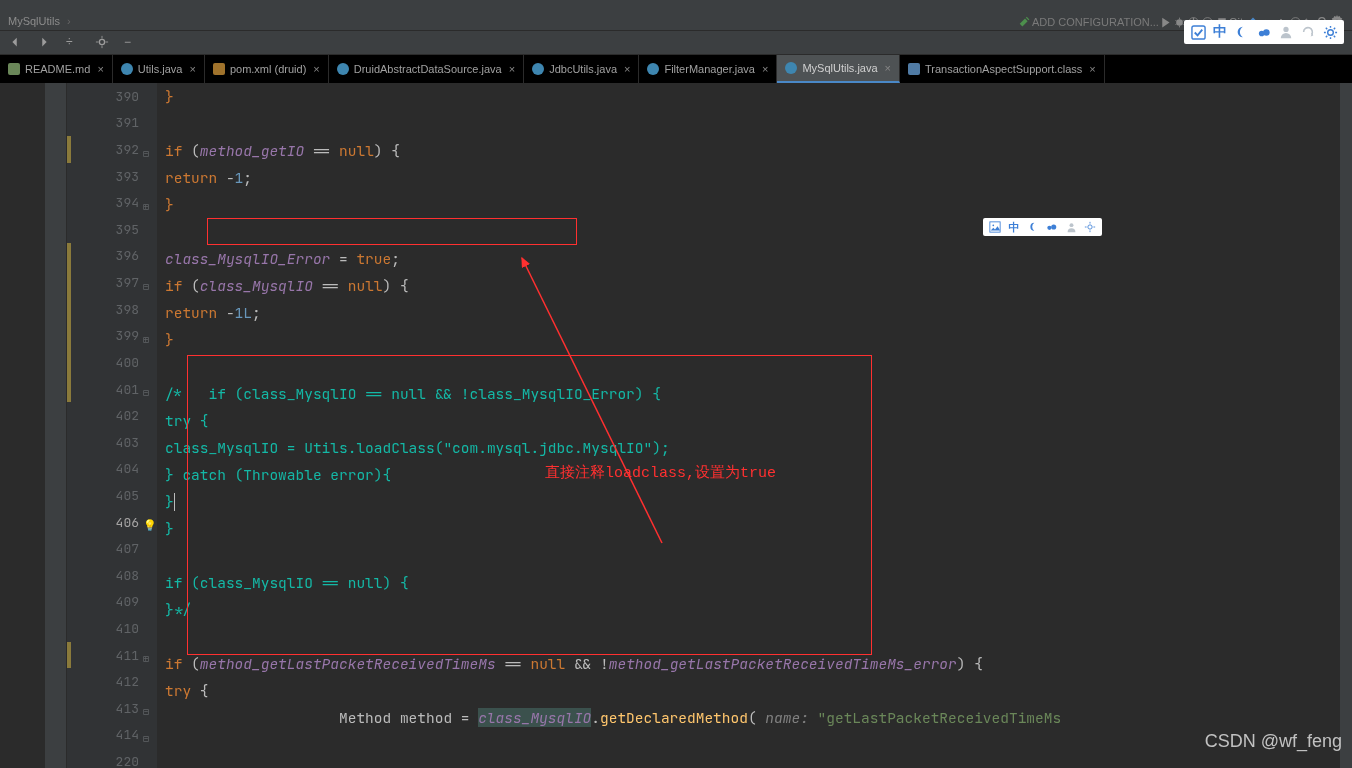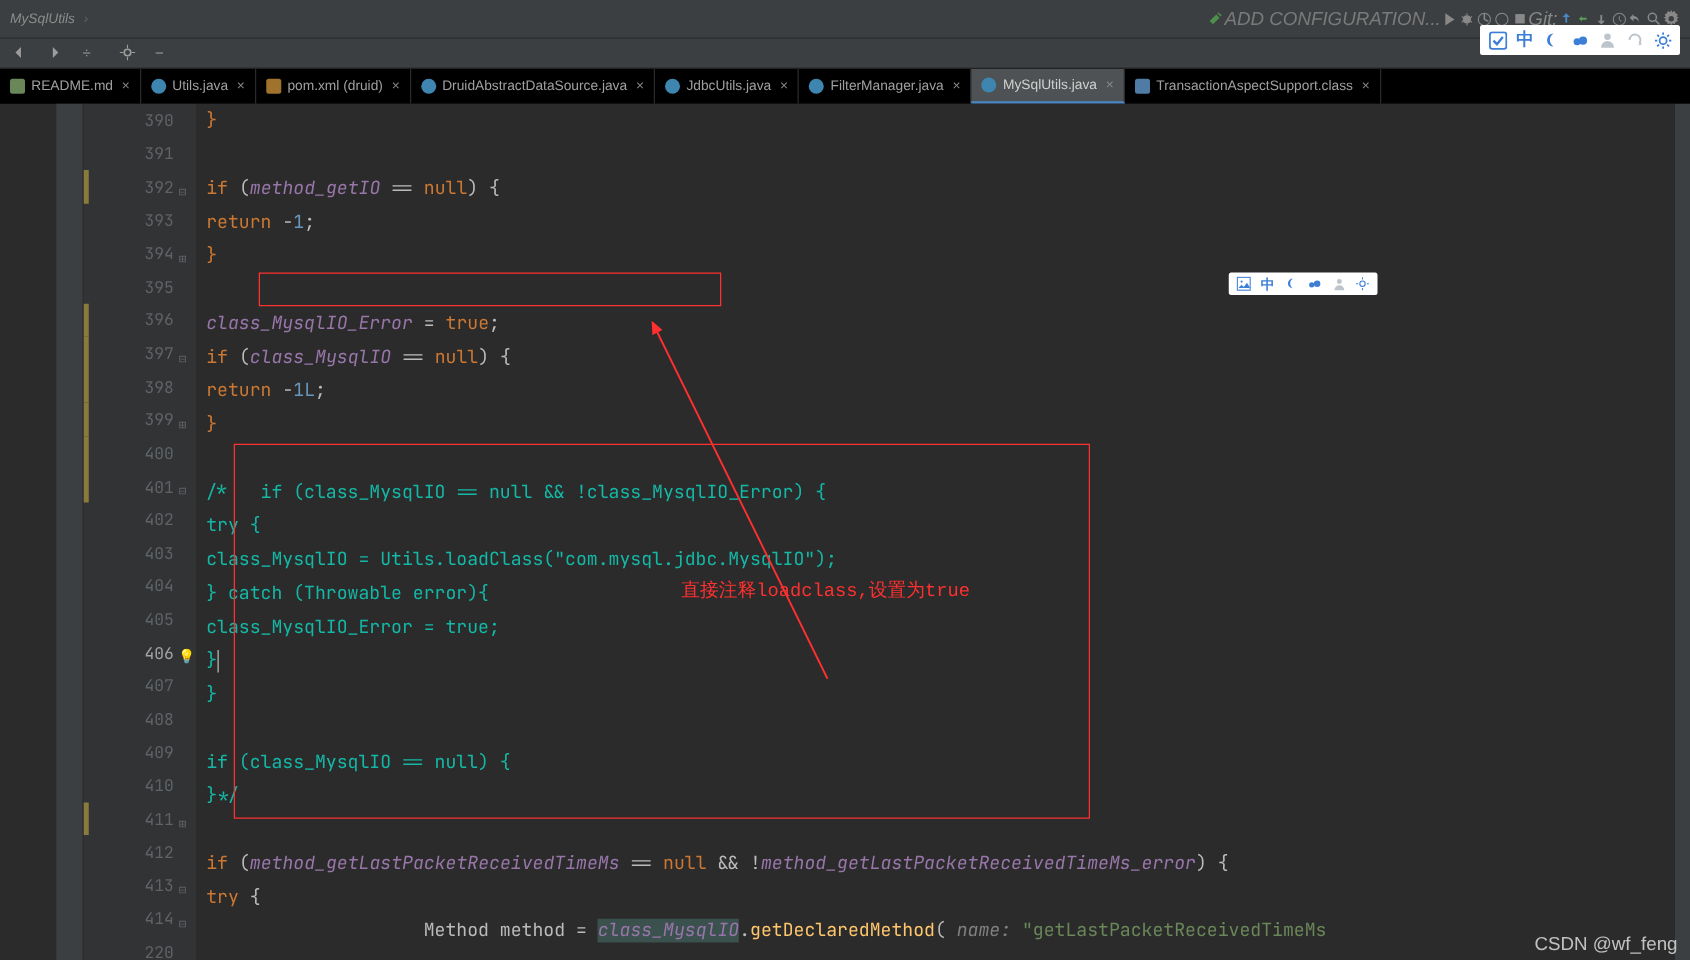--- a/index.html
+++ b/index.html
@@ -1,20 +1,20 @@
 <!DOCTYPE html>
 <html><head>
 <meta charset="utf-8">
 <style>
 * { margin:0; padding:0; box-sizing:border-box; }
 body { background:#2b2b2b; font-family:'Segoe UI',Arial,sans-serif; font-size:12px; color:#bbb; width:1352px; height:768px; overflow:hidden; position:relative; }
-.topbar { height:24px; background:#3c3f41; display:flex; align-items:center; justify-content:space-between; padding:15px 8px; border-bottom:1px solid #2b2b2b;font-style:italic; }
+.topbar { height:24px; background:#3c3f41; display:flex; align-items:flex-start; justify-content:space-between; padding:15px 8px; border-bottom:1px solid #2b2b2b; }
 .breadcrumb { color:#8c8c8c; font-size:11px; }
 .breadcrumb .sep { margin:0 4px; color:#666; }
-.topright { display:flex; align-items:center; color:#8c8c8c; font-size:15px; }
+.topright { display:flex; align-items:center; color:#8c8c8c; font-size:11px; }
 .topright .cfg { color:#7a7a7a; }
 .topright .ic { width:14px; height:14px; display:inline-flex; align-items:center; justify-content:center; color:#888; }
 .git-label { color:#888; }
 .iconrow2 { height:24px; background:#3c3f41; display:flex; align-items:center; padding:0 8px; gap:14px; border-bottom:1px solid #2b2b2b; }
 .iconrow2 .ic { width:15px; height:15px; color:#9c9c9c; }
 
 .float-toolbar { position:absolute; top:20px; right:8px; background:#fff; display:flex; gap:6px; padding:4px 6px; border-radius:2px; z-index:20; }
 .float-toolbar .fi { width:16px; height:16px; display:inline-flex; align-items:center; justify-content:center; }
 .tabbar { height:28px; background:#000000; display:flex; align-items:stretch; font-size:11px; overflow:hidden; }
 .tab { display:flex; align-items:center; gap:5px; padding:0 8px; color:#a0a0a0; border-right:1px solid #2b2b2b; white-space:nowrap; cursor:pointer; }
@@ -46,21 +46,21 @@
 .param { color:#808080; font-style:italic; }
 .cmt { color:#14b8a6; }
 .paren-hl { background:#3b514d; }
 .redbox { position:absolute; border:1px solid #ff3030; pointer-events:none; }
 .redbox1 { top:135px; left:50px; width:370px; height:27px; }
 .redbox2 { top:272px; left:30px; width:685px; height:300px; }
 .redtext { position:absolute; color:#ff3030; font-size:15px; font-family:Liberation Mono, monospace; pointer-events:none; }
 .arrow-svg { position:absolute; pointer-events:none; }
 .mini-toolbar { position:absolute; top:135px; right:250px; background:#fff; display:flex; gap:5px; padding:2px 5px; border-radius:2px; z-index:10; }
 .mini-toolbar .mi { width:14px; height:14px; display:inline-flex; align-items:center; justify-content:center; }
-.watermark { position:absolute; bottom:4px; right:10px; color:#dcdcdc; font-size:15px; font-family:Arial; z-index:30; opacity:.85; }
+.watermark { position:absolute; bottom:16px; right:10px; color:#dcdcdc; font-size:18px; font-family:Arial; z-index:30; opacity:.85; }
 .scrollbar { position:absolute; right:0; top:0; width:12px; height:100%; background:#3c3f41; }
 </style>
 </head>
 <body>
 
 <div class="topbar">
   <div class="breadcrumb">
     <span>MySqlUtils</span>
     <span class="sep">›</span>
   </div>
@@ -322,21 +322,20 @@
       <div class="cline"></div>
       <div class="cline">            <span class="id">class_MysqlIO_Error</span> = <span class="kw">true</span>;</div>
       <div class="cline">            <span class="kw">if </span>(<span class="id">class_MysqlIO</span> == <span class="kw">null</span>) {</div>
       <div class="cline">                <span class="kw">return </span>-<span class="num">1L</span>;</div>
       <div class="cline">            <span class="kw">}</span></div>
       <div class="cline"></div>
       <div class="cline">        <span class="cmt">/*   if (class_MysqlIO == null &amp;&amp; !class_MysqlIO_Error) {</span></div>
       <div class="cline">                <span class="cmt">try {</span></div>
       <div class="cline">                    <span class="cmt">class_MysqlIO = Utils.loadClass("com.mysql.jdbc.MysqlIO");</span></div>
       <div class="cline">                <span class="cmt">} catch (Throwable error){</span></div>
-      <div class="cline">                    <span class="cmt">class_MysqlIO_Error = true;</span></div>
       <div class="cline">                <span class="cmt">}</span><span style="border-left:1px solid #bbb;height:18px;display:inline-block;vertical-align:middle"></span></div>
       <div class="cline">            <span class="cmt">}</span></div>
       <div class="cline"></div>
       <div class="cline">            <span class="cmt">if (class_MysqlIO == null) {</span></div>
       <div class="cline">            <span class="cmt">}*/</span></div>
       <div class="cline"></div>
       <div class="cline">            <span class="kw">if </span>(<span class="id">method_getLastPacketReceivedTimeMs</span> == <span class="kw">null</span> &amp;&amp; !<span class="id">method_getLastPacketReceivedTimeMs_error</span>) {</div>
       <div class="cline">                <span class="kw">try </span>{</div>
       <div class="cline">                    Method method = <span class="id paren-hl">class_MysqlIO</span>.<span class="fn">getDeclaredMethod</span>( <span class="param">name: </span><span class="str">"getLastPacketReceivedTimeMs</span></div>
     </div>

